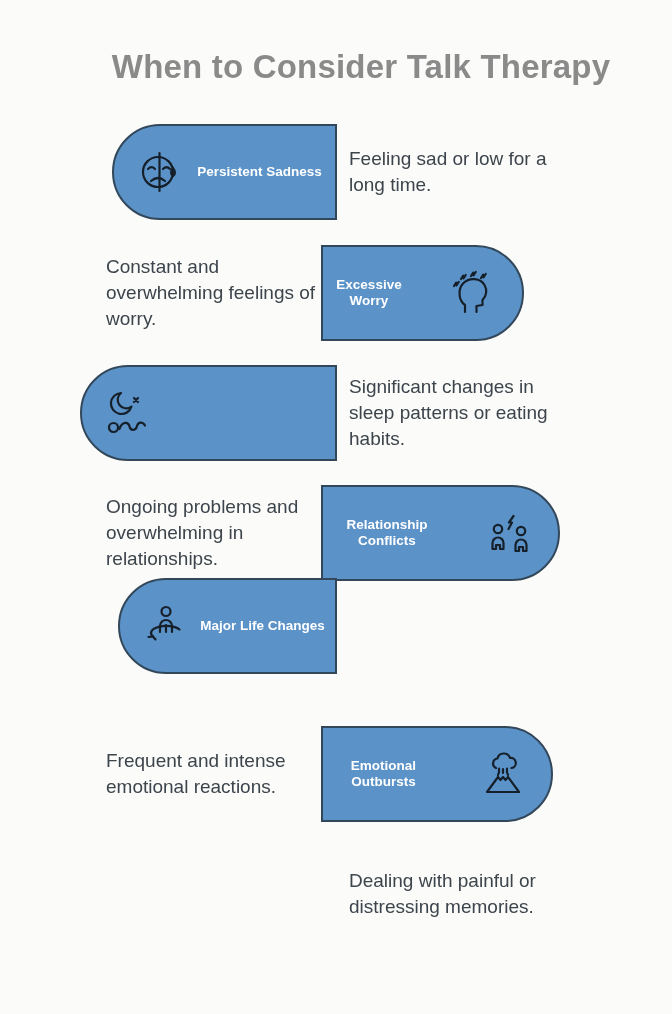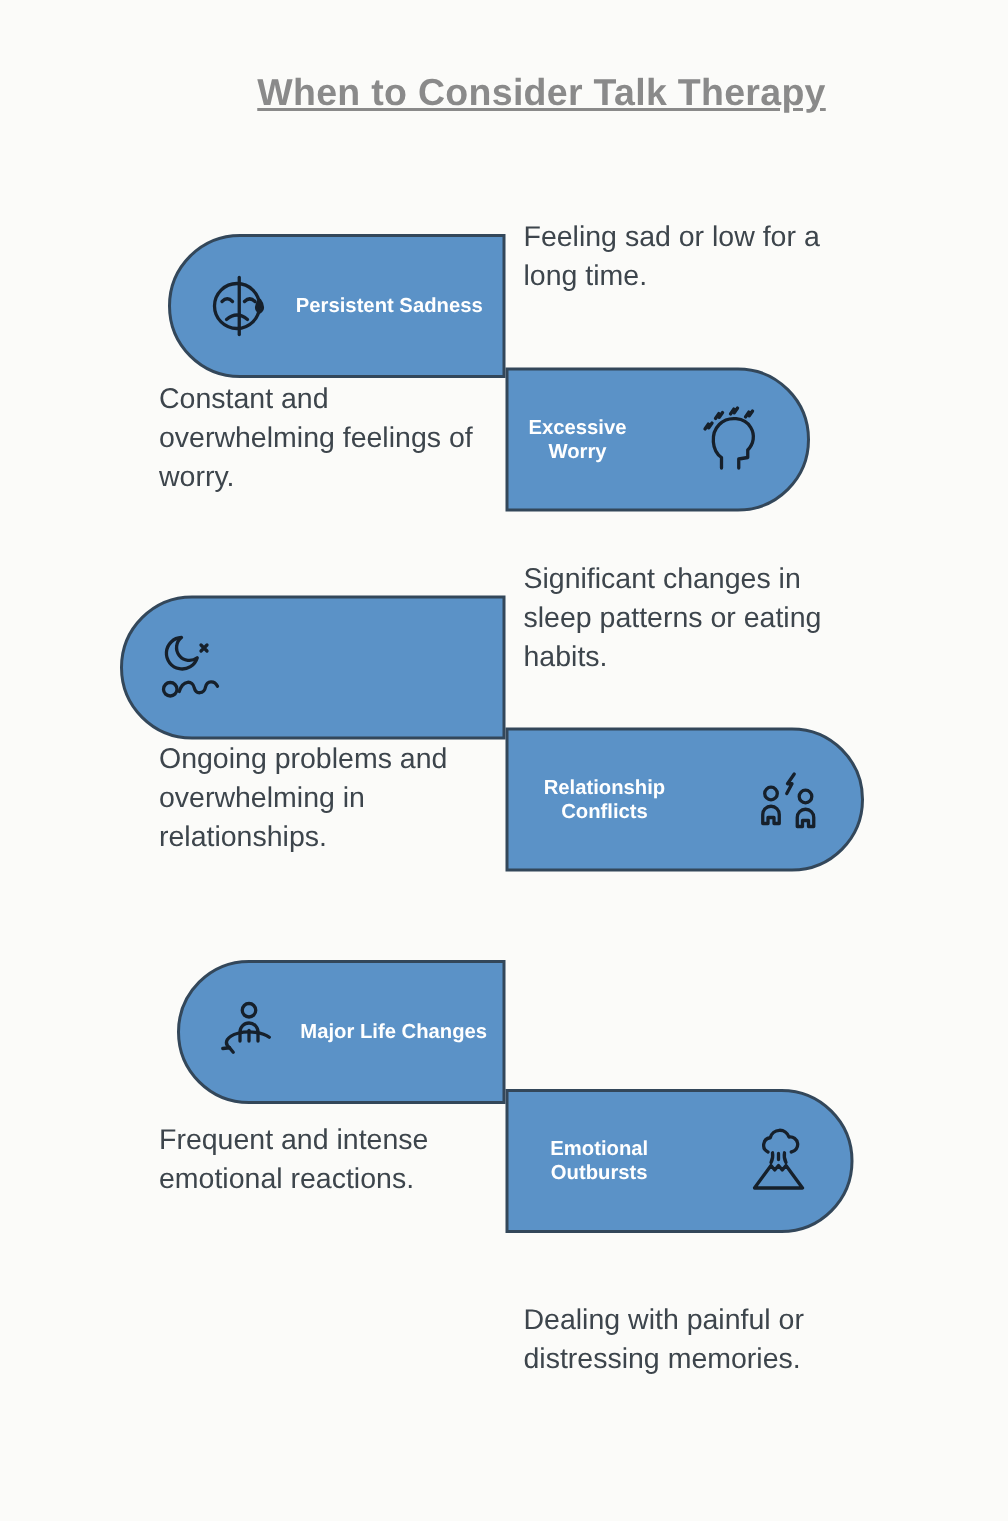--- a/index.html
+++ b/index.html
@@ -15,36 +15,35 @@
   html,body{width:672px;height:1014px;}
   body{
     position:relative;
     background:var(--background);
     font-family:"Liberation Sans", sans-serif;
     overflow:hidden;
   }
   .title{
     position:absolute; top:48px; left:50px; width:622px;
     text-align:center;
-    font-size:25px; font-weight:bold; color:var(--title_text);
+    font-size:33px; font-weight:bold; color:var(--title_text);
     letter-spacing:.2px;
-    text-decoration:underline;
   }
   .row{position:absolute; left:0; width:672px; height:96px;}
   .r1{top:124px;} .r2{top:245px;} .r3{top:365px;} .r4{top:485px;}
-  .r5{top:608px;} .r6{top:726px;} .r7{top:846px;}
+  .r5{top:578px;} .r6{top:726px;} .r7{top:846px;}
 
   .pill{
     position:absolute; top:0; height:96px;
     background:var(--pill_fill);
     border:2px solid var(--pill_border);
     display:flex; align-items:center;
   }
-  .row.left  .pill{right:335px; border-radius:48px 0 0 48px;margin-top:32px;}
-  .row.right .pill{left:337px;  border-radius:0 48px 48px 0;gap:35px;}
+  .row.left  .pill{right:335px; border-radius:48px 0 0 48px;}
+  .row.right .pill{left:321px;  border-radius:0 48px 48px 0;gap:35px;}
   .r1 .pill{width:225px;} .r2 .pill{width:203px;} .r3 .pill{width:257px;}
   .r4 .pill{width:239px;} .r5 .pill{width:219px;} .r6 .pill{width:232px;}
   .r7 .pill{width:216px;}
 
   .pill .icon{width:48px; height:48px; flex:0 0 48px; display:flex; align-items:center; justify-content:center;}
   .row.left  .pill .icon{margin-left:22px;}
   .row.right .pill .icon{margin-right:24px;}
   .pill .label{
     flex:1 1 auto; text-align:center;
     color:var(--label_text); font-size:13.5px; font-weight:bold;

